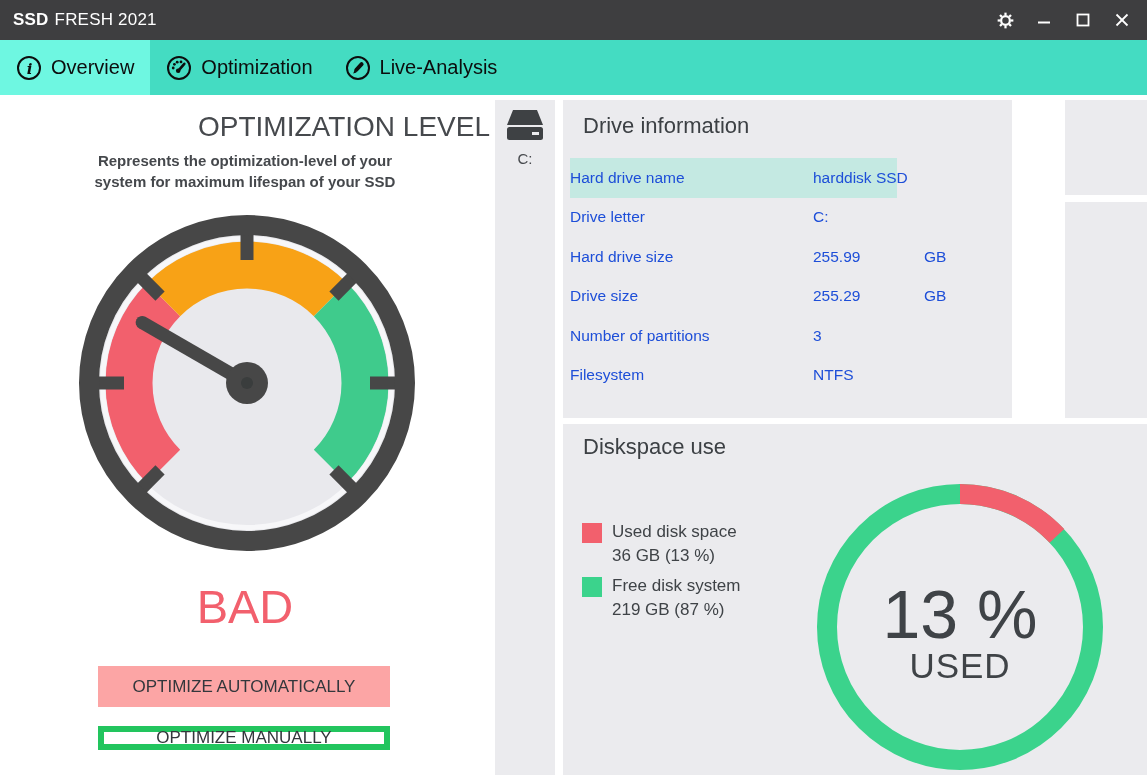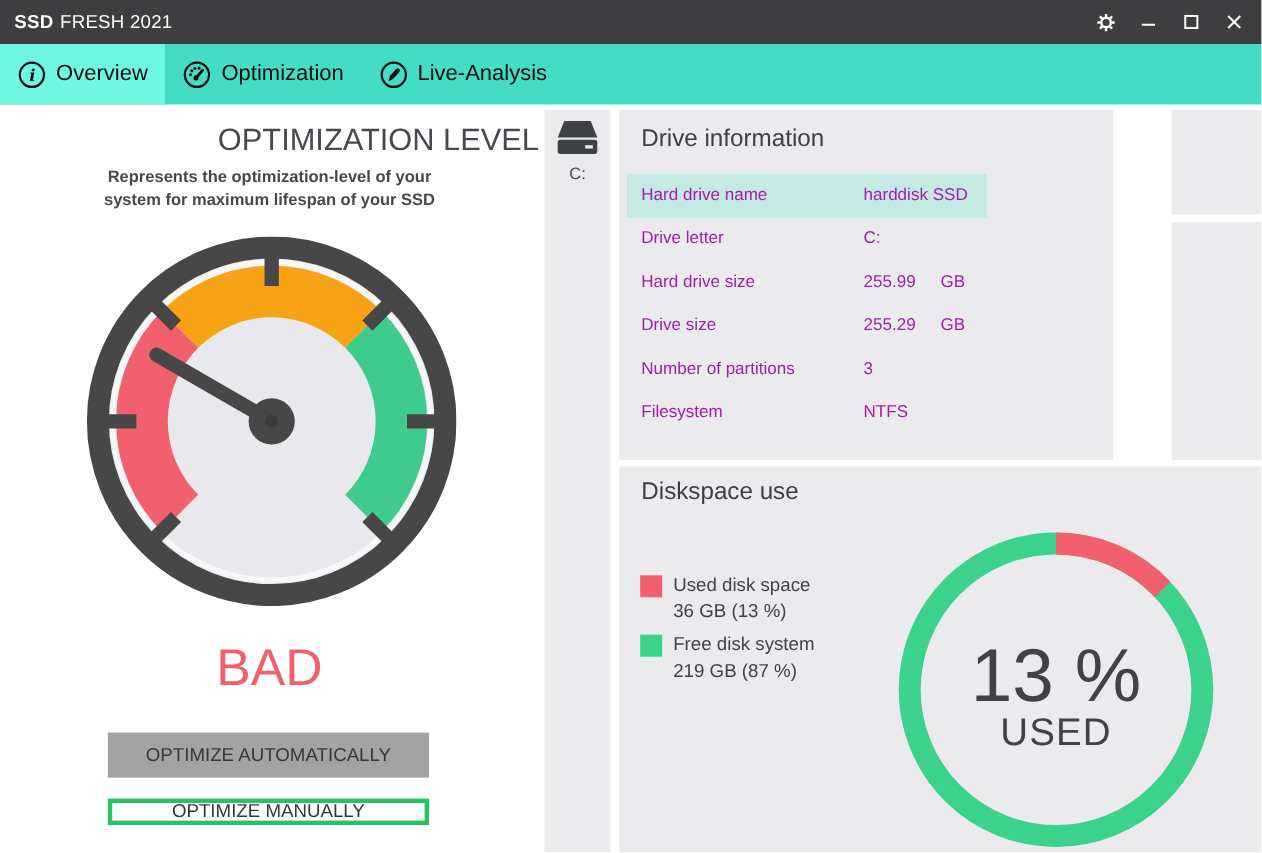--- a/index.html
+++ b/index.html
@@ -25,40 +25,40 @@
   
   .opt-heading{position:absolute;left:0;top:111px;width:490px;text-align:right;
                font-size:28px;color:#46494d;}
   .opt-subtitle{position:absolute;left:0;top:150px;width:490px;text-align:center;
                 font-size:15px;font-weight:bold;line-height:21px;color:#45484c;}
   .gauge-svg{position:absolute;left:79px;top:215px;}
   .status-text{position:absolute;left:0;top:579px;width:490px;text-align:center;
                font-size:47px;color:#f2606d;}
   .btn{position:absolute;left:98px;width:292px;display:flex;align-items:center;justify-content:center;
        font-size:17px;color:#33373c;cursor:default;box-sizing:border-box;}
-  .btn-auto{top:666px;height:41px;background:#a3a3a3;}
-  .btn-manual{top:726px;height:24px;background:#ffffff;border:4px solid #22c55e;}
+  .btn-auto{top:666px;height:41px;background:#fca5a5;}
+  .btn-manual{top:726px;height:24px;background:#ffffff;border:6px solid #22c55e;}
 
   
   .drive-strip{position:absolute;left:495px;top:100px;width:60px;height:675px;background:#ebebee;}
   .drive-item{display:flex;flex-direction:column;align-items:center;padding-top:8px;cursor:default;}
   .drive-letter{margin-top:6px;font-size:15px;color:#46494d;}
 
   
   .panel{position:absolute;background:#ebebee;}
   .panel-driveinfo{left:563px;top:100px;width:449px;height:318px;}
   .panel-diskspace{left:563px;top:424px;width:584px;height:371px;}
   .panel-title{position:absolute;left:20px;top:13px;font-size:22px;color:#3c4044;}
   .rightblock{position:absolute;left:1065px;width:82px;background:#ebebee;}
   .rb-a{top:100px;height:95px;} .rb-b{top:202px;height:216px;}
 
   
   .rows{position:absolute;left:0;top:58px;width:100%;}
   .drow{margin-left:7px;width:327px;height:39.5px;display:flex;align-items:center;
-        padding-left:13px;box-sizing:border-box;font-size:15.5px;color:#a21caf;}
+        padding-left:0;box-sizing:border-box;font-size:15.5px;color:#1d4ed8;gap:41px;}
   .drow.hl{background:#c4e9e2;}
   .drow .lbl{width:202px;flex:0 0 auto;}
   .drow .val{min-width:70px;white-space:nowrap;}
   .drow .unit{white-space:nowrap;}
 
   
   .legend-item{position:absolute;left:582px;display:flex;}
   .li-used{top:504px;margin-top:16px;} .li-free{top:574px;}
   .swatch{width:20px;height:20px;margin:3px 10px 0 0;flex:0 0 auto;}
   .legend-text{font-size:17px;line-height:24px;color:#3f4347;}

